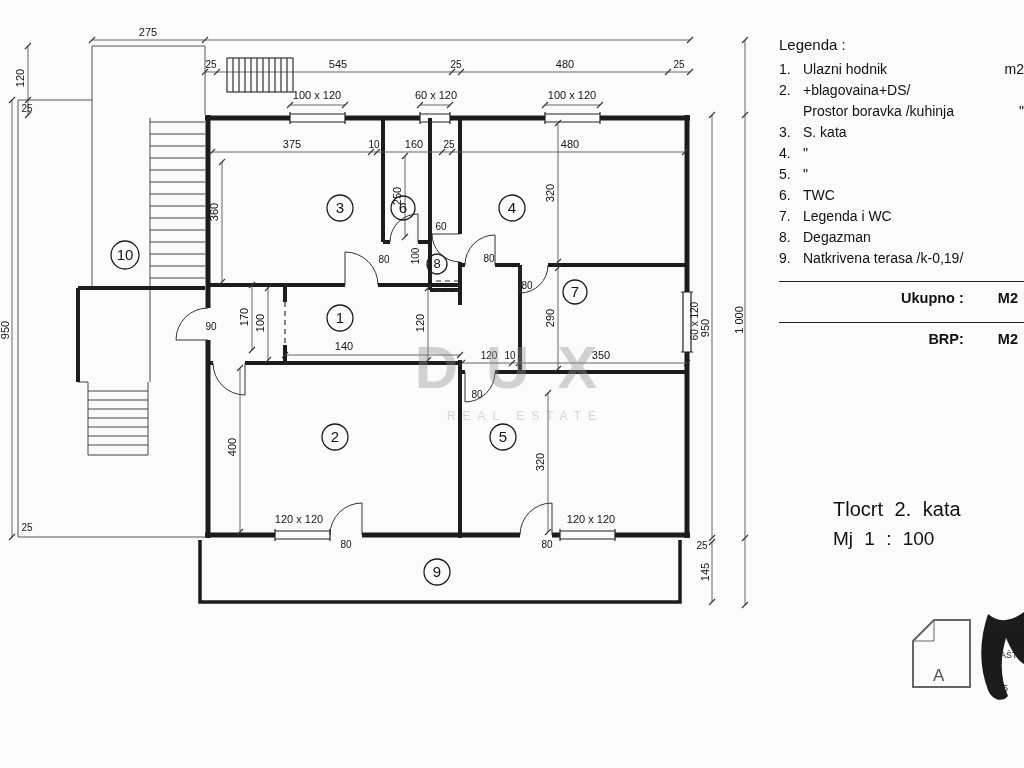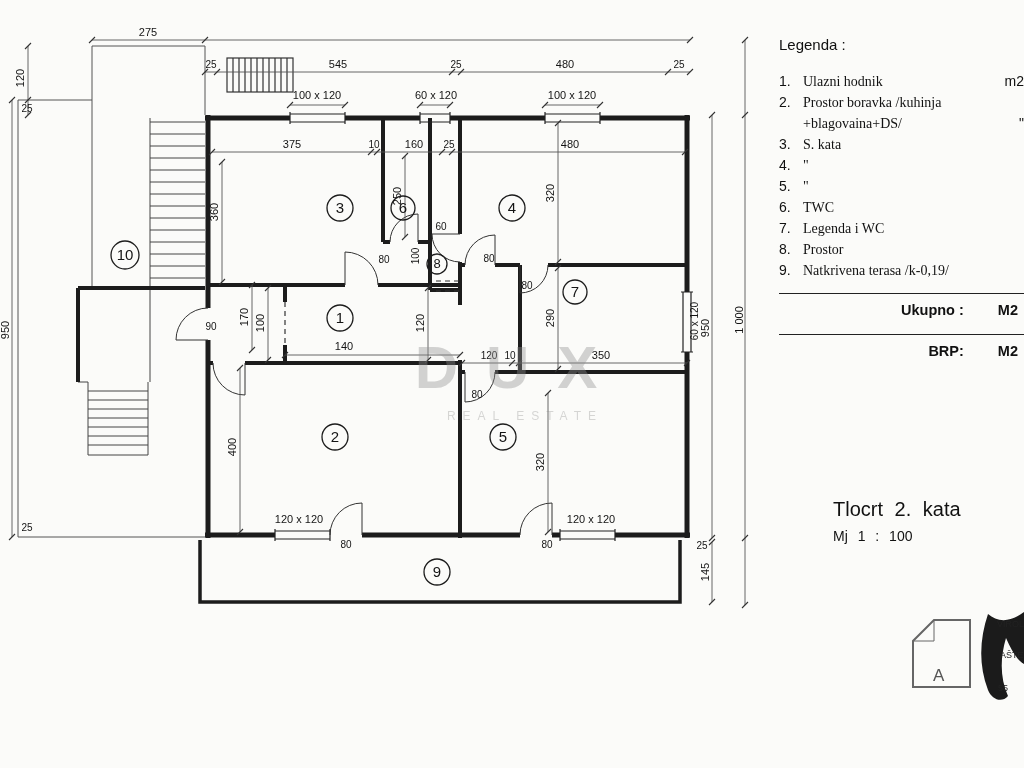--- a/index.html
+++ b/index.html
@@ -10,32 +10,32 @@
   svg.plan{position:absolute;left:0;top:0;}
   .plan text{font-family:"Liberation Sans",sans-serif;font-size:11px;fill:#141414;text-anchor:middle;}
   .plan text.sm{font-size:10px;}
   .plan text.room{font-size:15px;}
   .plan text.room-sm{font-size:13px;}
   .plan text.wm{font-size:60px;font-weight:bold;fill:#8f8f8f;opacity:.38;letter-spacing:28px;}
   .plan text.wm2{font-size:12px;fill:#8f8f8f;opacity:.35;letter-spacing:7px;}
   .plan text.stamp-letter{font-size:17px;fill:#555;text-anchor:start;}
   .plan text.stamp-small{font-size:9px;fill:#222;text-anchor:start;}
   .legend{position:absolute;left:779px;top:36px;width:245px;}
-  .legend-title{font-size:15px;margin-bottom:18px;}
+  .legend-title{font-size:15px;margin-bottom:6px;}
   .lrow{display:flex;font-size:14px;line-height:1.5;}
   .lnum{width:24px;}
-  .llabel{flex:1;font-family:Liberation Serif, serif;}
+  .llabel{flex:1;}
   .llabel span{display:block;}
   .lunit{width:28px;text-align:right;}
   .lunit.bottom{align-self:flex-end;}
   .hr{border-top:1.5px solid #222;margin:12px 0 6px;}
   .total-row{display:flex;justify-content:flex-end;gap:34px;font-size:14.5px;font-weight:bold;padding:2px 6px 4px 0;}
   .titleblock{position:absolute;left:833px;top:486px;word-spacing:6px;margin-top:12px;}
   .titleblock .t1{font-size:20px;}
-  .titleblock .t2{font-size:14px;margin-top:7px;}
+  .titleblock .t2{font-size:19px;margin-top:7px;}
 </style>
 </head>
 <body>
 
 <svg class="plan" width="1024" height="768" viewBox="0 0 1024 768">
 
   <g stroke="#555" stroke-width="1" fill="none">
     <path d="M18 100 V537 M18 537 H205 M18 100 H92 M92 46 V290 M92 46 H205 M205 46 V115"></path>
   </g>
 
@@ -240,22 +240,22 @@
 
   <div class="lrow">
     <span class="lnum">1.</span>
     <span class="llabel">Ulazni hodnik</span>
     <span class="lunit">m2</span>
   </div>
 
   <div class="lrow">
     <span class="lnum">2.</span>
     <span class="llabel">
+      <span>+blagovaina+DS/</span>
       <span>Prostor boravka /kuhinja</span>
-      <span>+blagovaina+DS/</span>
     </span>
     <span class="lunit bottom">"</span>
   </div>
 
   <div class="lrow">
     <span class="lnum">3.</span>
     <span class="llabel">S. kata</span>
   </div>
   <div class="lrow">
     <span class="lnum">4.</span>
@@ -268,21 +268,21 @@
   <div class="lrow">
     <span class="lnum">6.</span>
     <span class="llabel">TWC</span>
   </div>
   <div class="lrow">
     <span class="lnum">7.</span>
     <span class="llabel">Legenda i WC</span>
   </div>
   <div class="lrow">
     <span class="lnum">8.</span>
-    <span class="llabel">Prostor</span>
+    <span class="llabel">Degazman</span>
   </div>
   <div class="lrow">
     <span class="lnum">9.</span>
     <span class="llabel">Natkrivena terasa /k-0,19/</span>
   </div>
 
   <div class="hr"></div>
   <div class="total-row">
     <span>Ukupno :</span>
     <span>M2</span>

